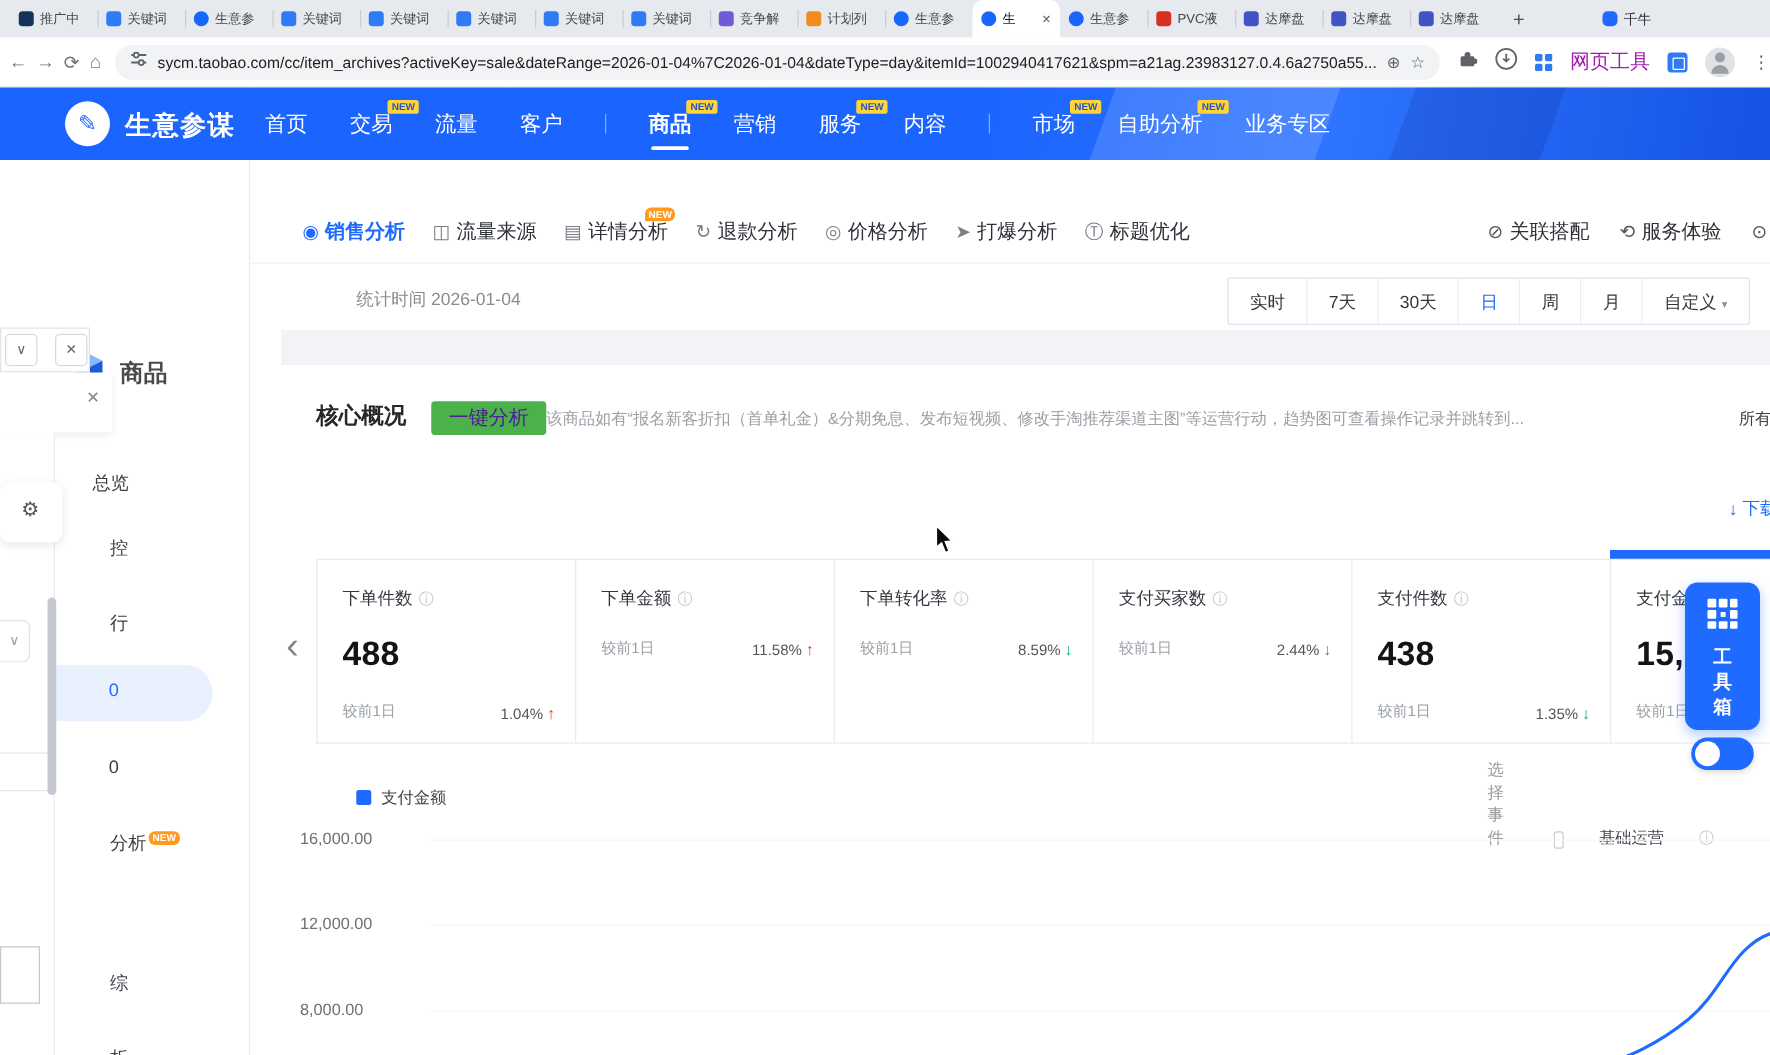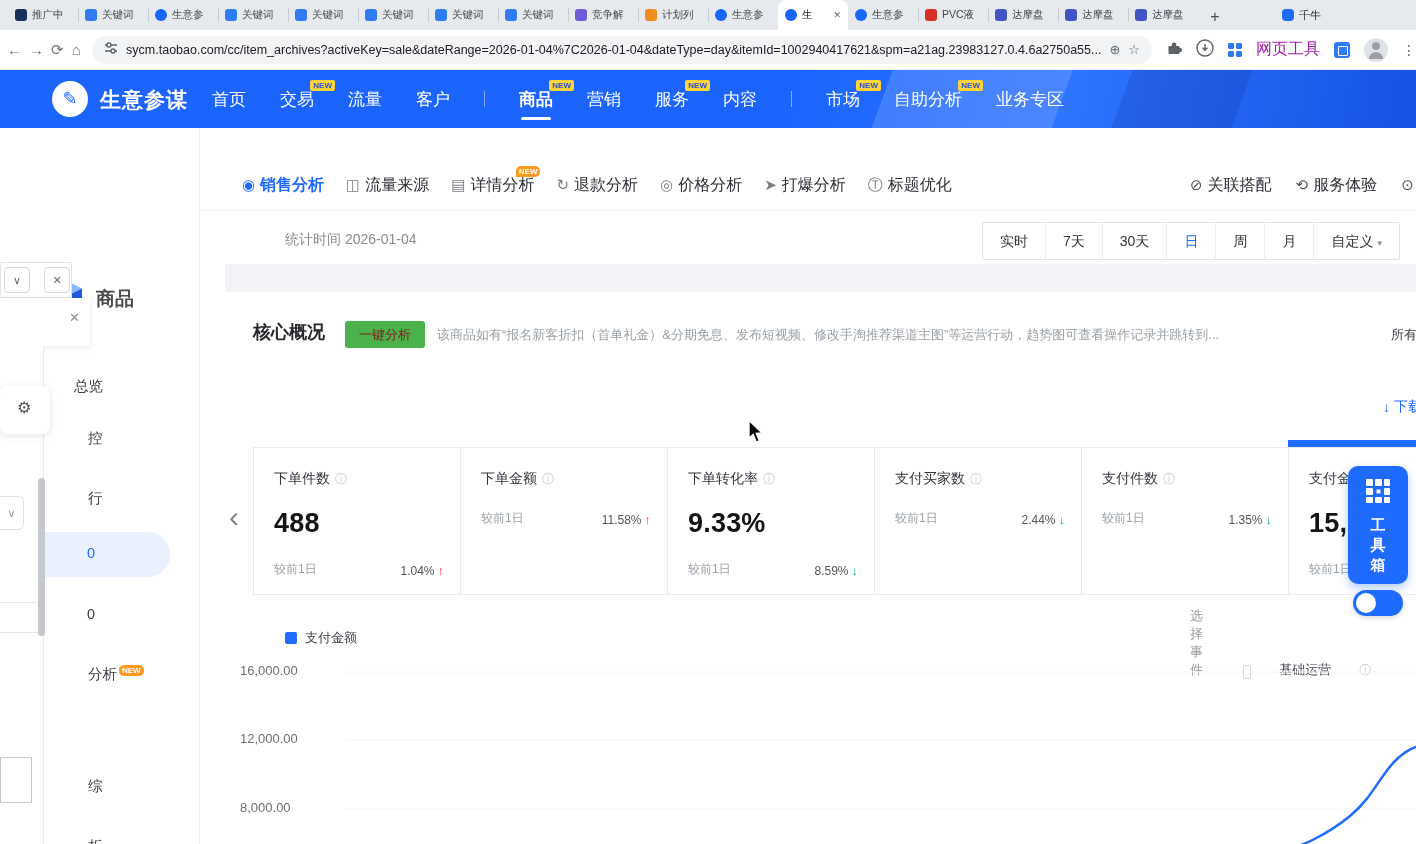--- a/index.html
+++ b/index.html
@@ -93,21 +93,21 @@
 #tabdivider{left:200px;top:210px;width:1216px;height:1px;background:#f1f2f4}
 #datelabel{left:285px;top:231px;font-size:14px;color:#8c8c8c;white-space:nowrap}
 #seg{left:982px;top:222px;height:38px;display:flex;border:1px solid #e0e3e7;border-radius:2px;background:#fff}
 .segi{padding:0 17px;line-height:36px;font-size:14px;color:#32363c;white-space:nowrap}
 .segi+.segi{border-left:1px solid #eceef1}
 .segi.active{color:#1f6bff}
 .caret{font-size:9px;color:#8a8f96;margin-left:4px}
 #graystrip{left:225px;top:264px;width:1191px;height:28px;background:#f1f3f6}
 
 #coretitle{left:253px;top:320px;font-size:18px;font-weight:bold;color:#26272b}
-#greenbtn{left:345px;top:321px;height:27px;line-height:27px;padding:0 14px;background:#4bb14b;border-radius:3px;color:#7f1d1d;font-size:13px}
+#greenbtn{left:345px;top:321px;height:27px;line-height:27px;padding:0 14px;background:#4bb14b;border-radius:3px;color:#4c1d95;font-size:16px}
 #coredesc{left:437px;top:326px;width:945px;font-size:13px;color:#9aa0a6;white-space:nowrap;overflow:hidden;text-overflow:ellipsis}
 #corerright{left:1391px;top:326px;font-size:13px;color:#3b3f45;white-space:nowrap}
 #dlink{left:1383px;top:398px;font-size:14px;color:#1f6bff;white-space:nowrap;display:flex;gap:4px;align-items:center}
 #selbar{left:1288px;top:440px;width:128px;height:7px;background:#1f6bff;z-index:5}
 
 #cards{left:253px;top:447px;width:1250px;height:148px;display:flex;border:1px solid #ebebeb;border-right:none;background:#fff}
 .card{width:207px;flex:0 0 207px;border-right:1px solid #ebebeb;padding:22px 16px 14px 20px;position:relative}
 .mlabel{display:flex;align-items:center;gap:5px;font-size:14px;color:#33373d}
 .info{font-size:12px;color:#c3c7cd}
 .mvalue{margin-top:20px;font-size:27px;font-weight:bold;color:#141414;letter-spacing:.2px;white-space:nowrap}
@@ -423,21 +423,20 @@
           <span>11.58%</span>
           <span class="arr up">↑</span>
         </span>
       </div>
   </div>
   <div class="card">
     <div class="mlabel">
         <span>下单转化率</span>
         <span class="info">ⓘ</span>
       </div>
-    <div class="mvalue">9.33%</div>
     <div class="mcmp">
         <span>较前1日</span>
         <span class="chg">
           <span>8.59%</span>
           <span class="arr down">↓</span>
         </span>
       </div>
   </div>
   <div class="card">
     <div class="mlabel">
@@ -450,20 +449,21 @@
           <span>2.44%</span>
           <span class="arr down">↓</span>
         </span>
       </div>
   </div>
   <div class="card">
     <div class="mlabel">
         <span>支付件数</span>
         <span class="info">ⓘ</span>
       </div>
+    <div class="mvalue">438</div>
     <div class="mcmp">
         <span>较前1日</span>
         <span class="chg">
           <span>1.35%</span>
           <span class="arr down">↓</span>
         </span>
       </div>
   </div>
   <div class="card">
     <div class="mlabel">

